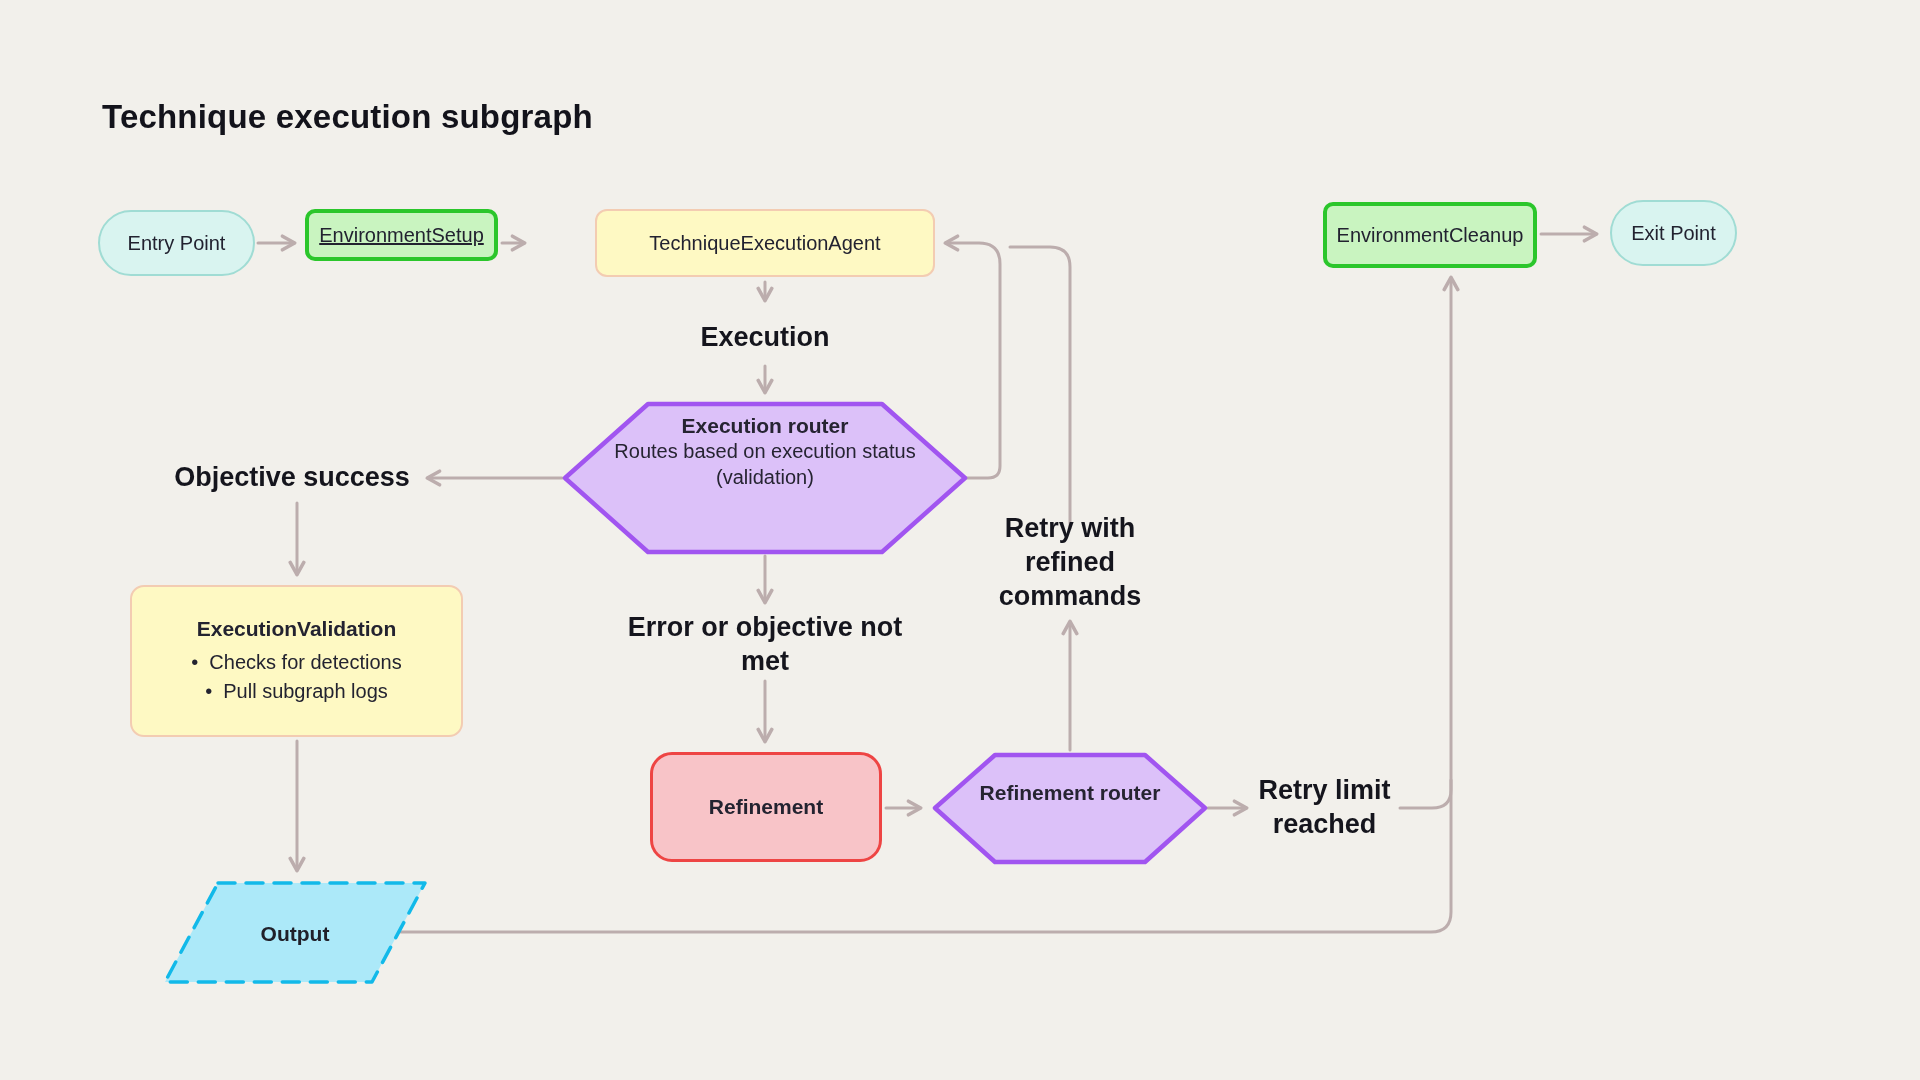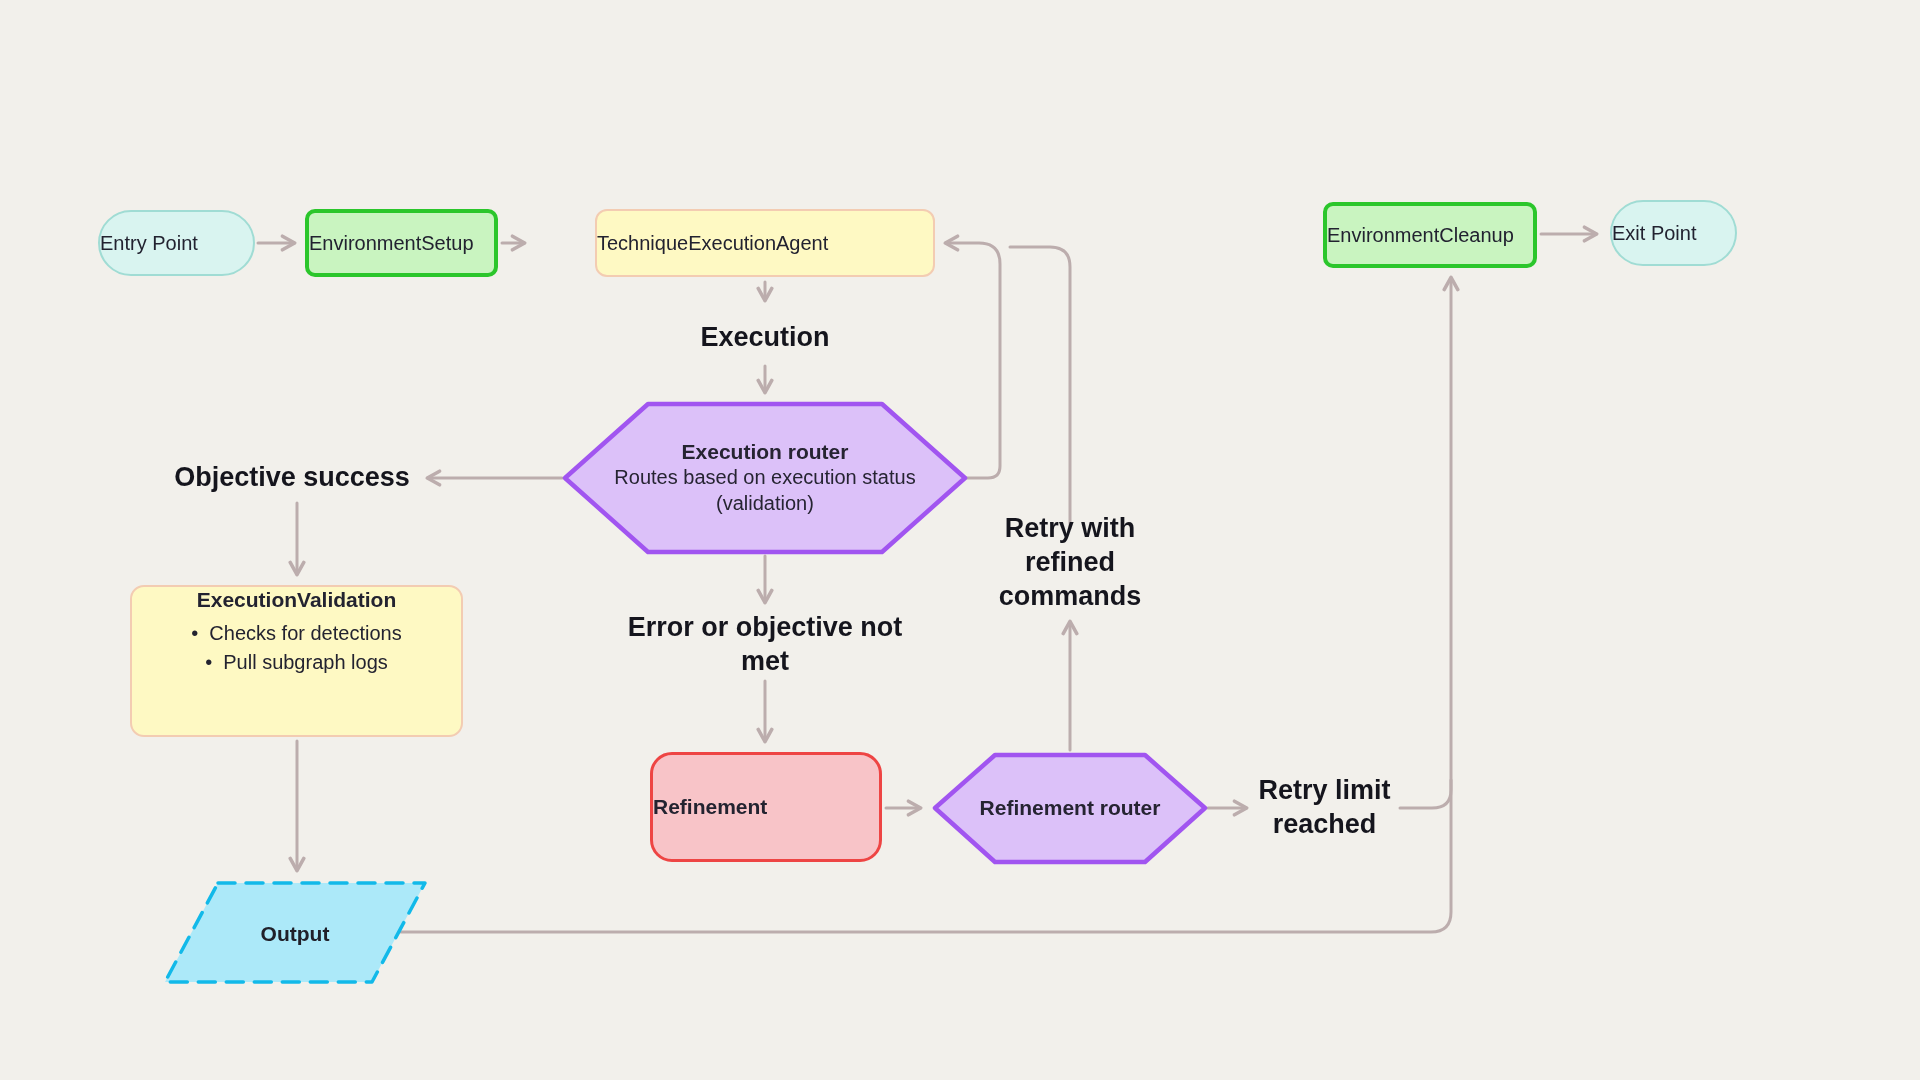--- a/index.html
+++ b/index.html
@@ -7,40 +7,40 @@
     position:relative;width:1920px;height:1080px;background:#f2f0eb;
     font-family:"Liberation Sans",sans-serif;overflow:hidden;
   }
   .stage svg.wires{position:absolute;left:0;top:0;}
   .page-title{
     position:absolute;left:102px;top:98px;font-size:33px;font-weight:600;
     color:#13131b;letter-spacing:.2px;
   }
   .node{
     position:absolute;box-sizing:border-box;display:flex;align-items:center;
-    text-align:center;font-size:20px;font-weight:500;
+    justify-content:center;text-align:center;font-size:20px;font-weight:500;
     color:#222230;line-height:1.25;
   }
   .pill{background:#d9f4f0;border:2.5px solid #a0dcd4;border-radius:34px;}
   .green{background:#c9f4c0;border:4px solid #2bc62b;border-radius:10px;}
   .peach{background:#fef9c3;border:2.5px solid #f3ccb2;border-radius:12px;}
   .red{background:#f8c4c8;border:3.5px solid #ee4544;border-radius:22px;font-weight:bold;color:#232330;}
   .node-entry{left:98px;top:210px;width:157px;height:66px;}
-  .node-setup{left:305px;top:209px;width:193px;height:68px;}
+  .node-setup{left:305px;top:209px;width:193px;height:52px;text-decoration:underline;}
   .node-agent{left:595px;top:209px;width:340px;height:68px;}
   .node-validation{left:130px;top:585px;width:333px;height:152px;flex-direction:column;border-radius:14px;}
   .node-validation .v-title{font-weight:bold;font-size:21px;color:#232330;margin-bottom:6px;}
   .node-validation .v-bullet{font-size:20px;color:#232330;line-height:1.45;}
   .node-validation .v-bullet::before{content:"•";margin-right:11px;}
   .node-refinement{left:650px;top:752px;width:232px;height:110px;font-size:21px;}
   .node-cleanup{left:1323px;top:202px;width:214px;height:66px;}
   .node-exit{left:1610px;top:200px;width:127px;height:66px;}
   .hex-label{
     position:absolute;display:flex;flex-direction:column;align-items:center;
-    justify-content:center;text-align:center;color:#262432;
+    text-align:center;color:#262432;
   }
   .hex-label .h-title{font-weight:bold;font-size:21px;}
   .hex-label .h-sub{font-size:20px;line-height:1.3;}
   .hex1-label{left:575px;top:414px;width:380px;height:128px;}
   .hex2-label{left:950px;top:781px;width:240px;height:54px;}
   .output-label{
     position:absolute;left:215px;top:918px;width:160px;height:32px;
     display:flex;align-items:center;justify-content:center;
     font-weight:bold;font-size:21px;color:#20202a;
   }
@@ -97,20 +97,21 @@
 
       <path d="M 297 741 V 870" marker-end="url(#arr)"></path>
     </g>
 
     <polygon points="565,478 648,404 882,404 965,478 882,552 648,552" fill="#dcc1f9" stroke="#a155f0" stroke-width="4.5" stroke-linejoin="round"></polygon>
     <polygon points="935,808 995,755 1145,755 1205,808 1145,862 995,862" fill="#dcc1f9" stroke="#a155f0" stroke-width="4.5" stroke-linejoin="round"></polygon>
 
     <path d="M 218 883 L 425 883 L 372 982 L 165 982 Z" fill="#ace9f9" stroke="#12b9e9" stroke-width="3.5" stroke-dasharray="17 11" stroke-linejoin="round" stroke-linecap="round"></path>
   </svg>
 
+  <div class="page-title">Technique execution subgraph</div>
 
   <div class="node pill node-entry">
     <span>Entry Point</span>
   </div>
 
   <div class="node green node-setup">
     <span>EnvironmentSetup</span>
   </div>
 
   <div class="node peach node-agent">

